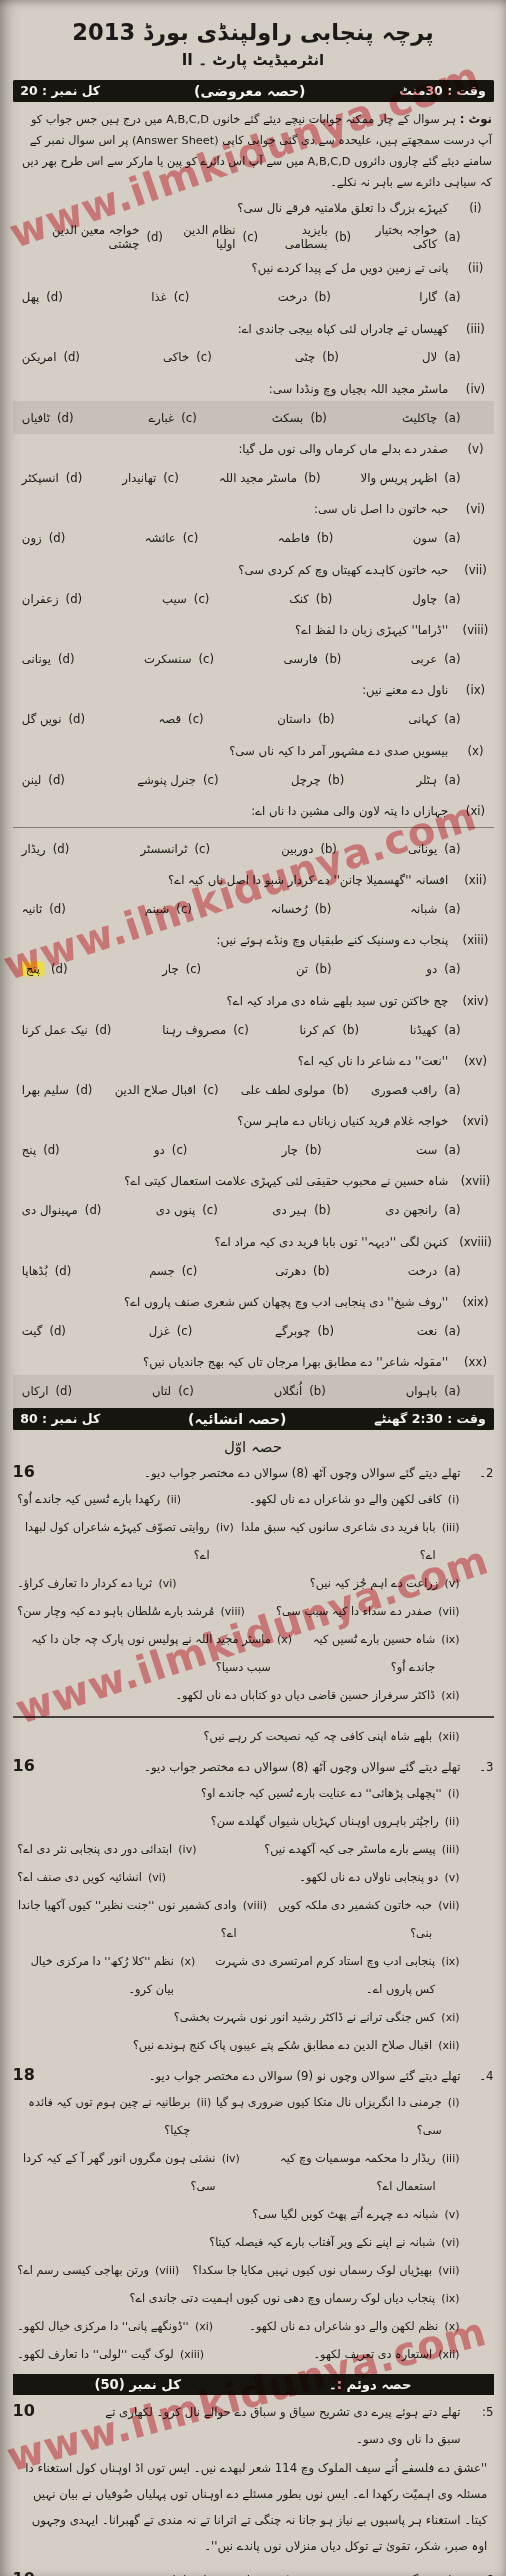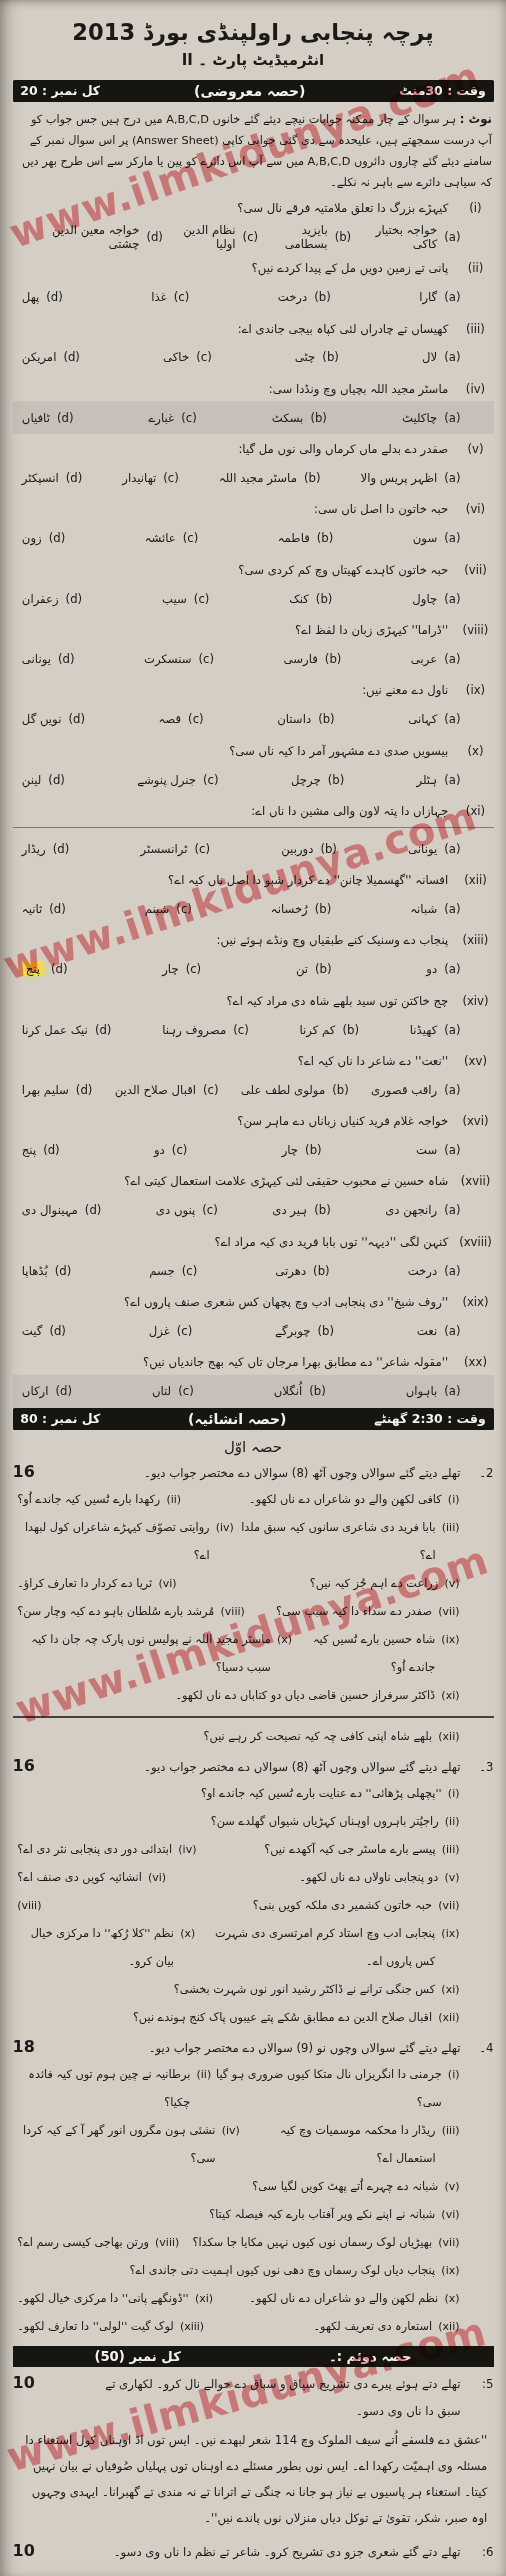--- a/index.html
+++ b/index.html
@@ -675,20 +675,21 @@
             <span class="si-text">انشائیہ کویں دی صنف اے؟</span>
           </span>
         </div>
         <div class="si-row two">
           <span class="si">
             <span class="si-num">(vii)</span>
             <span class="si-text">حبہ خاتون کشمیر دی ملکہ کویں بنی؟</span>
           </span>
           <span class="si">
             <span class="si-num">(viii)</span>
+            <span class="si-text">وادی کشمیر نوں ''جنت نظیر'' کیوں آکھیا جاندا اے؟</span>
           </span>
         </div>
         <div class="si-row two">
           <span class="si">
             <span class="si-num">(ix)</span>
             <span class="si-text">پنجابی ادب وچ استاد کرم امرتسری دی شہرت کس پاروں اے۔</span>
           </span>
           <span class="si">
             <span class="si-num">(x)</span>
             <span class="si-text">نظم ''کلا رُکھ'' دا مرکزی خیال بیان کرو۔</span>

